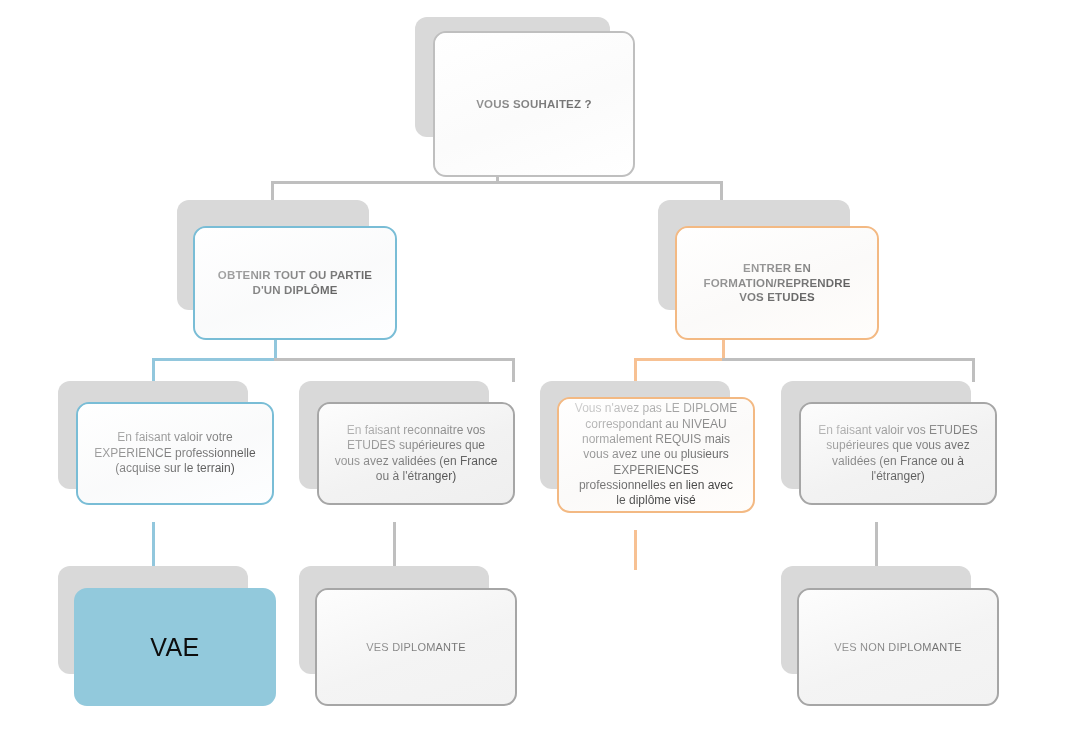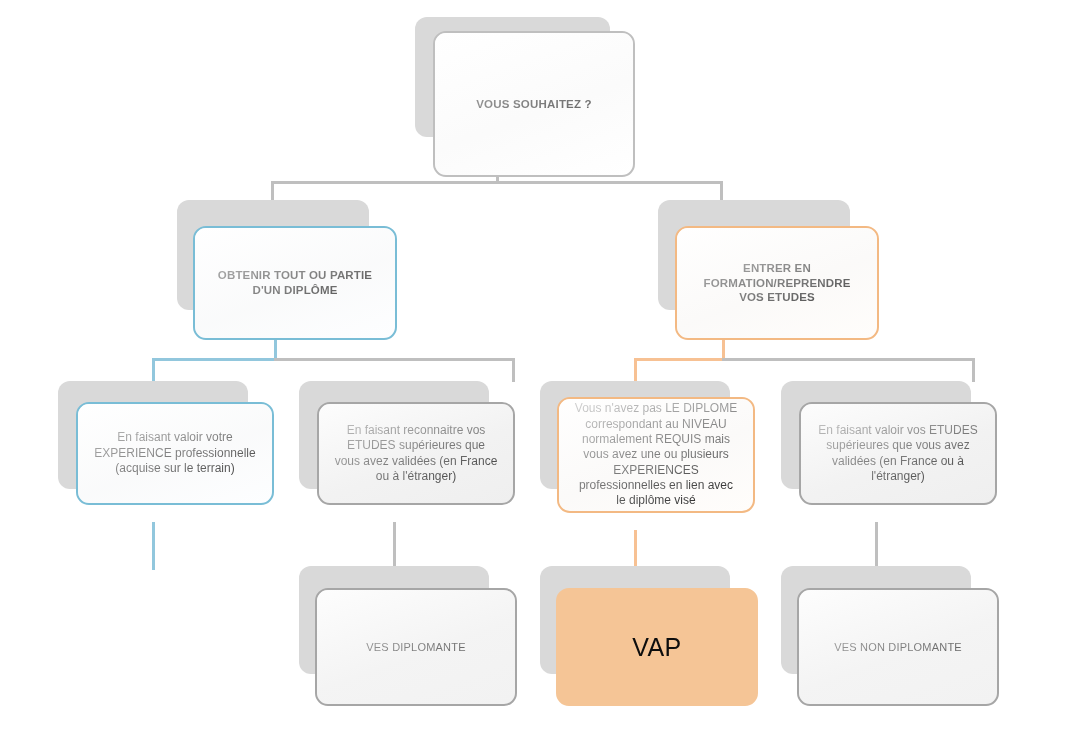--- a/index.html
+++ b/index.html
@@ -178,34 +178,34 @@
     </div>
   </div>
 
   <div class="node" style="left:781px; top:381px; width:190px; height:108px;">
     <div class="shadow"></div>
     <div class="card lightgray-gray grad" style="left:18px; top:21px; width:198px; height:103px;">
       <span class="txt t-l3">En faisant valoir vos ETUDES supérieures que vous avez validées (en France ou à l'étranger)</span>
     </div>
   </div>
 
+  <div class="node" style="left:58px; top:566px; width:190px; height:108px;">
+    <div class="shadow"></div>
+    <div class="card solid-blue" style="left:16px; top:22px; width:202px; height:118px;">
+      <span class="txt t-res-big">VAE</span>
+    </div>
+  </div>
 
   <div class="node" style="left:299px; top:566px; width:190px; height:108px;">
     <div class="shadow"></div>
     <div class="card white-lightgray grad" style="left:16px; top:22px; width:202px; height:118px;">
       <span class="txt t-res-sm">VES DIPLOMANTE</span>
     </div>
   </div>
 
-  <div class="node" style="left:540px; top:566px; width:190px; height:108px;">
-    <div class="shadow"></div>
-    <div class="card solid-orange" style="left:16px; top:22px; width:202px; height:118px;">
-      <span class="txt t-res-big">VAP</span>
-    </div>
-  </div>
 
   <div class="node" style="left:781px; top:566px; width:190px; height:108px;">
     <div class="shadow"></div>
     <div class="card white-lightgray grad" style="left:16px; top:22px; width:202px; height:118px;">
       <span class="txt t-res-sm">VES NON DIPLOMANTE</span>
     </div>
   </div>
 
 </div>
 

